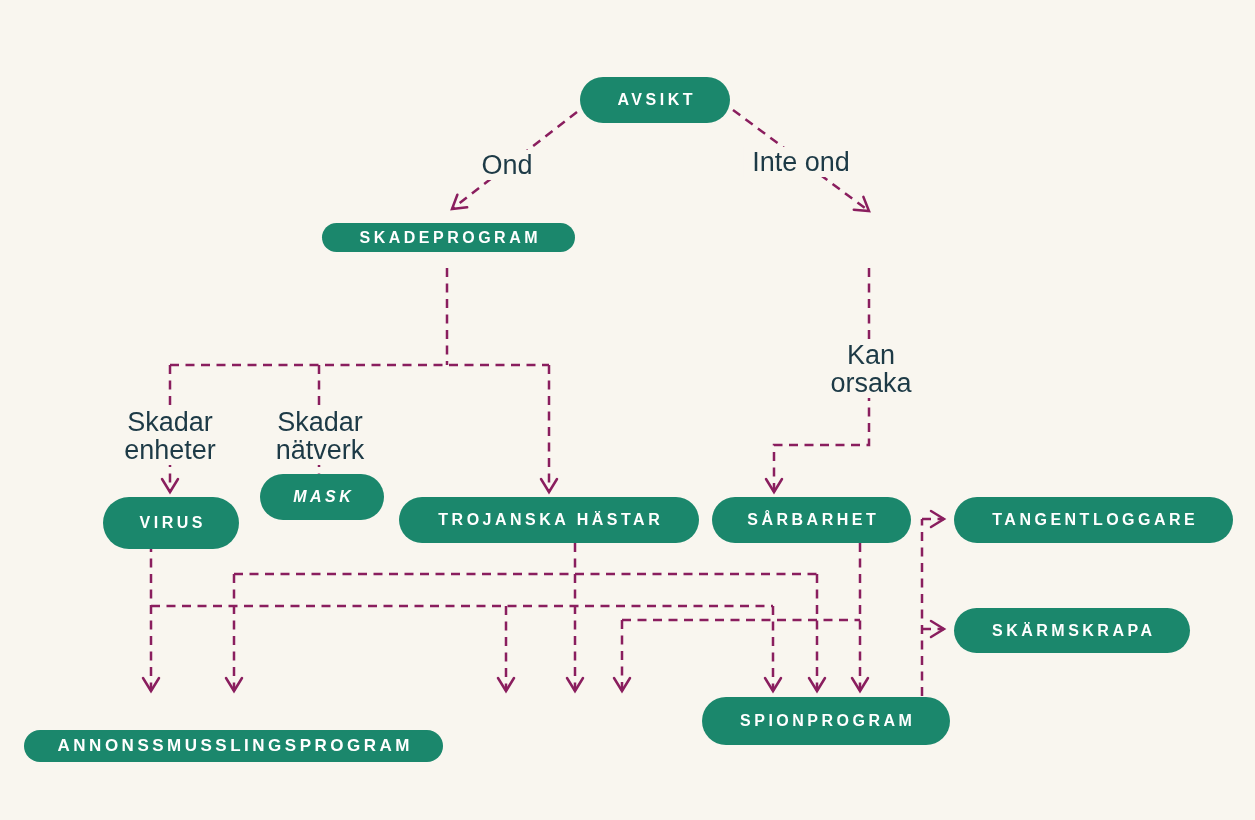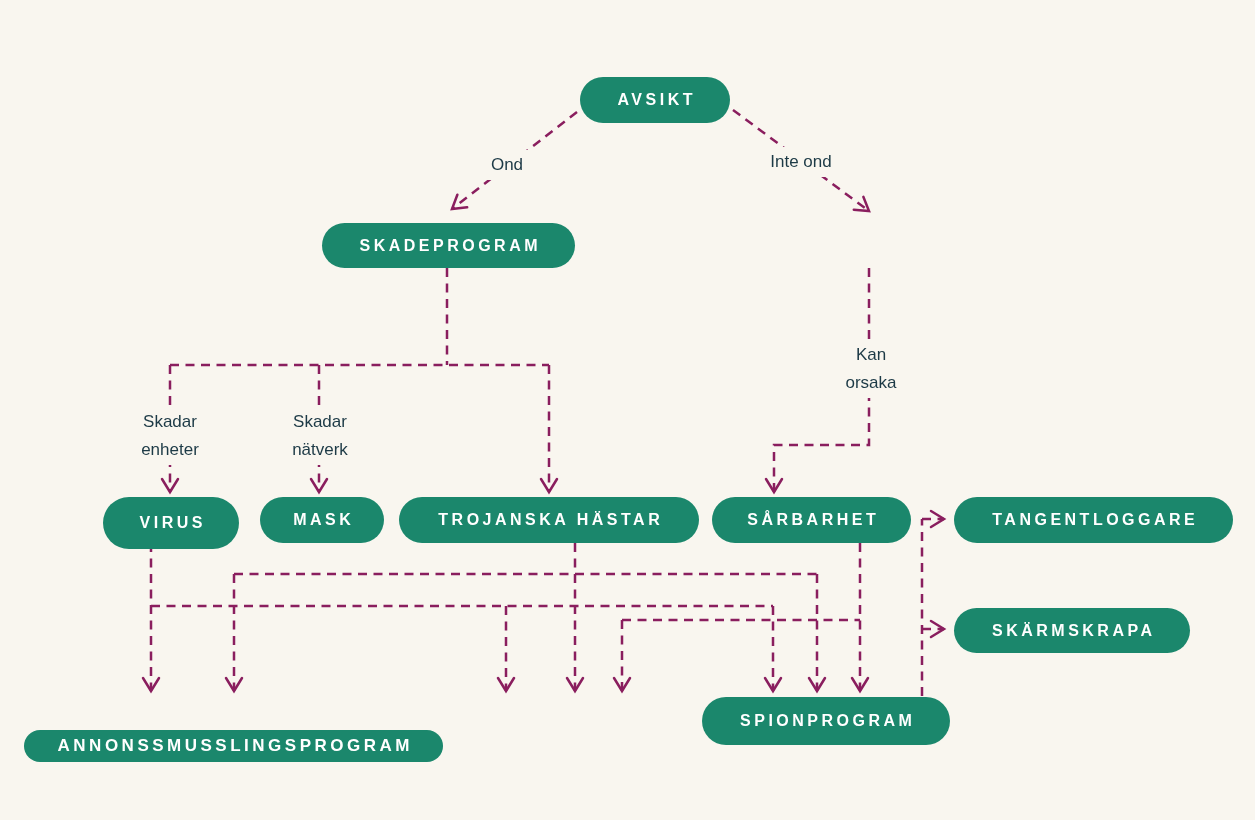--- a/index.html
+++ b/index.html
@@ -22,29 +22,29 @@
   .marker-head{fill:none;stroke:var(--line);stroke-width:2.5px;stroke-linecap:round;stroke-linejoin:miter;}
   .pill{
     position:absolute;display:flex;align-items:center;justify-content:center;
     background:var(--node);color:var(--node_text);border-radius:26px;
     font-weight:bold;font-size:16px;letter-spacing:3.5px;text-indent:3.5px;
     white-space:nowrap;
   }
   .elabel{
     position:absolute;transform:translateX(-50%);
     background:var(--background);color:var(--label_text);
-    font-size:17px;line-height:28px;text-align:center;
+    font-size:27px;line-height:28px;text-align:center;
     white-space:pre-line;padding:1px 9px;
   }
   
   #n-avsikt{left:580px;top:77px;width:150px;height:46px;}
-  #n-skadeprogram{left:322px;top:223px;width:253px;height:45px;}
+  #n-skadeprogram{left:322px;top:223px;width:253px;height:29px;}
   #n-bugg{left:805px;top:223px;width:128px;height:45px;}
   #n-virus{left:103px;top:497px;width:136px;height:52px;}
-  #n-mask{left:260px;top:497px;width:124px;height:46px;}
+  #n-mask{left:260px;top:474px;width:124px;height:46px;font-style:italic;}
   #n-trojanska{left:399px;top:497px;width:300px;height:46px;}
   #n-sarbarhet{left:712px;top:497px;width:199px;height:46px;}
   #n-tangentloggare{left:954px;top:497px;width:279px;height:46px;}
   #n-skarmskrapa{left:954px;top:608px;width:236px;height:45px;}
   #n-annons{left:24px;top:697px;width:419px;height:32px;font-size:17px;margin-top:33px;}
   #n-cryptolocker{left:448px;top:697px;width:246px;height:48px;}
   #n-spionprogram{left:702px;top:697px;width:248px;height:48px;}
   
   #l-ond{left:507px;top:150px;}
   #l-inte-ond{left:801px;top:147px;}

